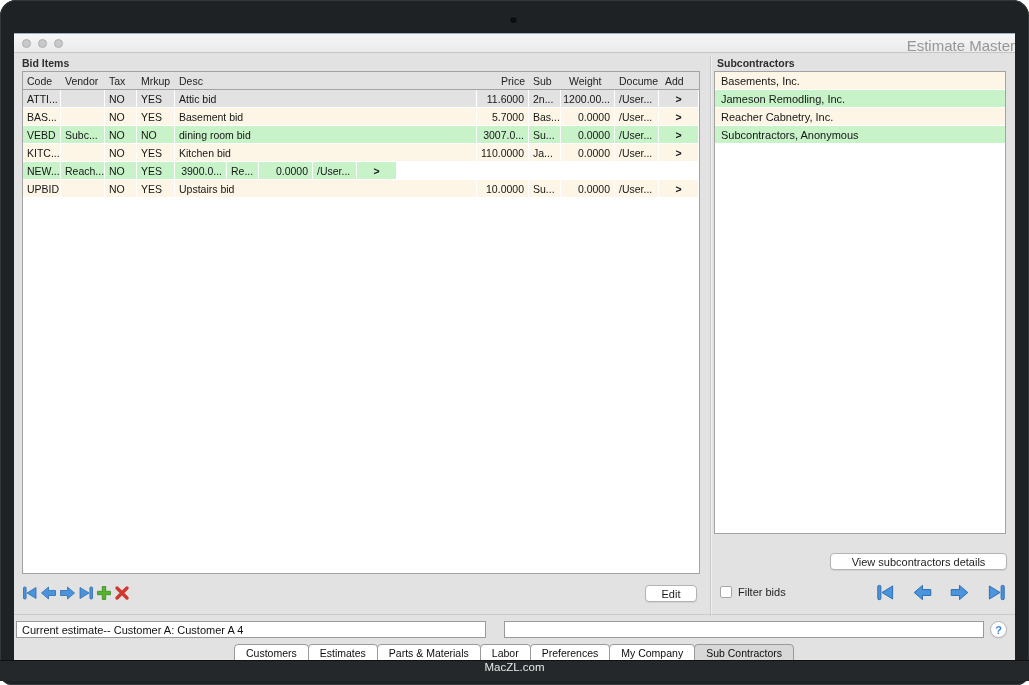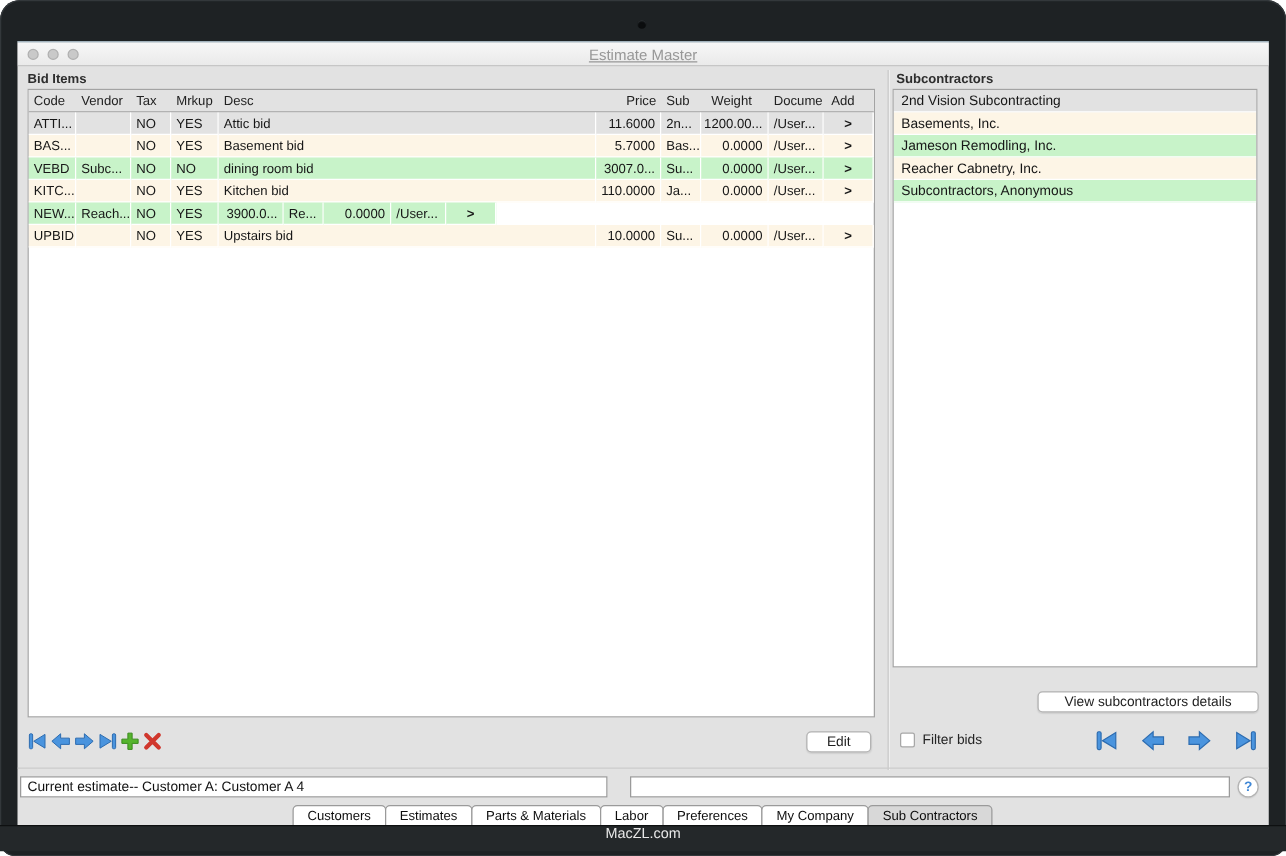--- a/index.html
+++ b/index.html
@@ -9,21 +9,21 @@
   .bezel{position:absolute;inset:0;background:#1e2224;border-radius:16px 16px 12px 12px;box-shadow:inset 0 0 0 1px #33383b;}
   .camera-dot{position:absolute;left:510px;top:16px;width:7px;height:7px;border-radius:50%;background:#0b0d0e;box-shadow:inset 0 1px 1px #2c3134;}
   .brand-bar{position:absolute;left:0;right:0;top:660px;height:21px;display:flex;align-items:flex-start;justify-content:center;background:#24282a;border-top:1px solid #0e1011;}
   .brand-bar span{color:#e8e8e8;font-size:11.5px;}
   
   .screen{position:absolute;left:14px;top:33px;width:1001px;height:627px;background:#e2e2e2;border-top:1px solid #9db3c0;overflow:hidden;}
   
   .titlebar{position:absolute;left:0;top:0;width:1001px;height:19px;background:linear-gradient(#f7f7f7,#eaeaea);border-bottom:1px solid #c6c6c6;}
   .traffic{position:absolute;left:8px;top:5px;display:flex;gap:7px;}
   .traffic i{width:9px;height:9px;border-radius:50%;background:#c9c9c9;border:1px solid #b0b0b0;}
-  .win-title{position:absolute;left:0;right:0;top:3px;text-align:center;font-size:12px;color:#979797;text-decoration:underline;}
+  .win-title{position:absolute;left:0;right:0;top:3px;text-align:right;font-size:15px;color:#979797;}
   .panel-label{position:absolute;font-size:10.5px;color:#2e2e2e;font-weight:bold;}
   
   .bid-table{position:absolute;left:8px;top:37px;width:678px;height:503px;border:1px solid #a3a3a3;background:#fff;}
   .bid-header{display:flex;height:18px;background:#e2e2e2;border-bottom:1px solid #a3a3a3;}
   .bid-header .cell{font-size:10.5px;color:#222;}
   .bid-row{display:flex;height:18px;align-items:stretch;}
   .cell{display:flex;align-items:center;padding:0 4px;font-size:10.5px;color:#161616;white-space:nowrap;overflow:hidden;}
   .bid-row .cell{border-right:1px solid #fff;border-bottom:1px solid #fff;}
   .c-code{width:38px;}
   .c-vendor{width:44px;}
@@ -234,21 +234,20 @@
     </div>
 
     <button class="push-btn edit-btn">Edit</button>
 
     <div class="v-divider"></div>
 
     <div class="panel-label" style="left:703px;top:23px;">Subcontractors</div>
 
     <div class="sub-list">
 
-        <div class="sub-row selected">2nd Vision Subcontracting</div>
 
         <div class="sub-row cream">Basements, Inc.</div>
 
         <div class="sub-row green">Jameson Remodling, Inc.</div>
 
         <div class="sub-row cream">Reacher Cabnetry, Inc.</div>
 
         <div class="sub-row green">Subcontractors, Anonymous</div>
 
     </div>

